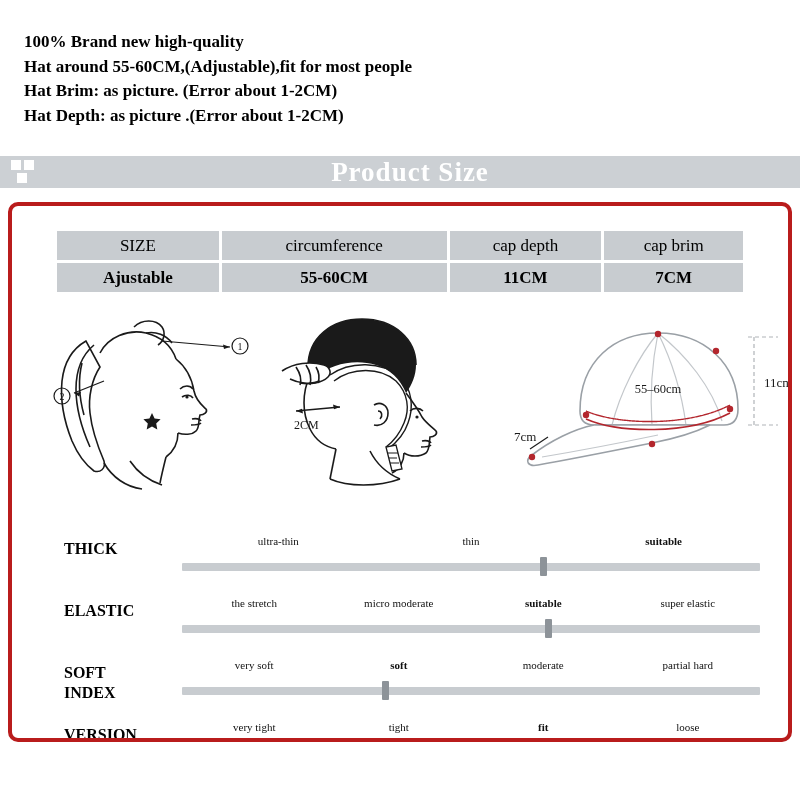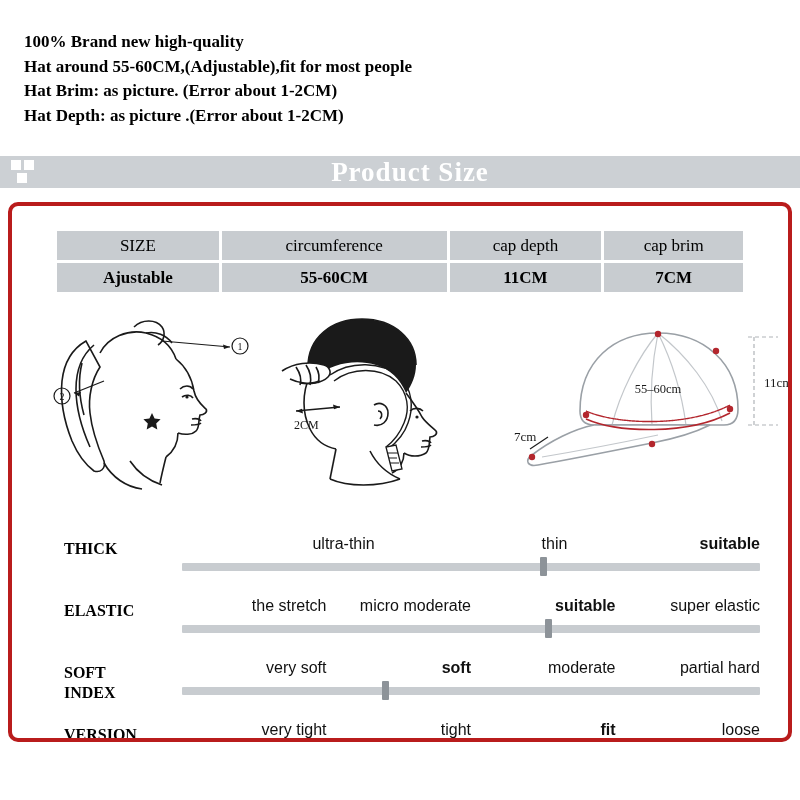--- a/index.html
+++ b/index.html
@@ -130,23 +130,23 @@
   }
   .attr-opts {
     position: absolute;
     left: 140px;
     right: 10px;
     top: 2px;
     display: flex;
   }
   .attr-opts .opt {
     flex: 1;
-    text-align: right;
-    font-family: Liberation Sans, sans-serif;
-    font-size: 16px;
+    text-align: center;
+    font-family: Liberation Serif, serif;
+    font-size: 11px;
     color: #111;
   }
   .attr-opts .opt.sel {
     font-weight: bold;
   }
   .attr-track {
     position: absolute;
     left: 140px;
     right: 10px;
     top: 30px;

